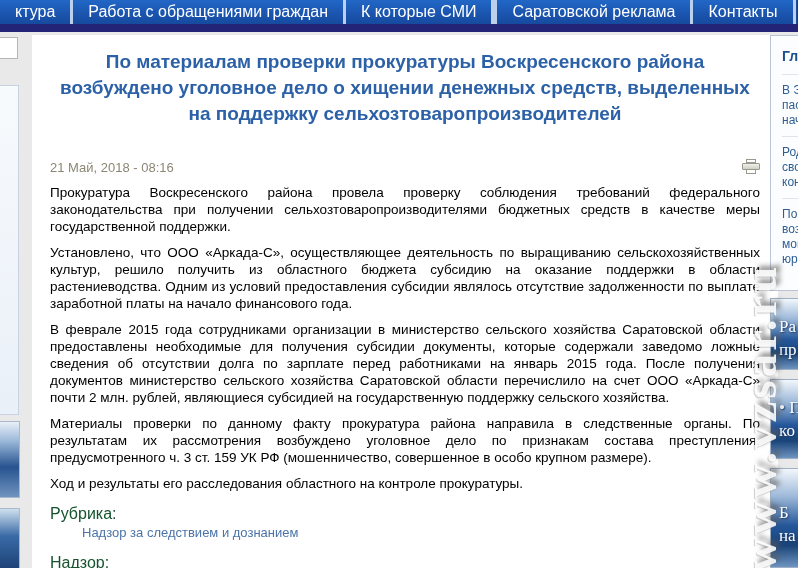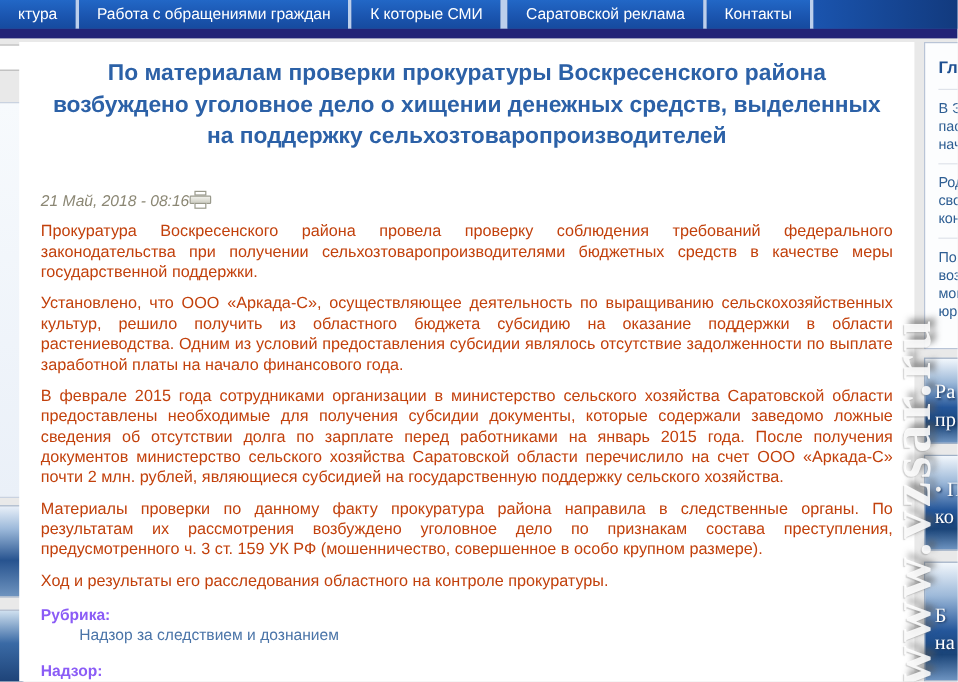--- a/index.html
+++ b/index.html
@@ -10,21 +10,21 @@
     font-family:"Liberation Sans", sans-serif;
   }
 
   
   .topnav {
     position:absolute; left:0; top:0; width:798px; height:24px;
     display:flex; background:#16459a;
   }
   .nav-item {
     background:linear-gradient(180deg,#2267c6 0%,#1a54ae 60%,#164a9e 100%);
-    color:#fff; font-size:13px; line-height:24px; padding:0 15px;
+    color:#fff; font-size:16px; line-height:24px; padding:0 15px;
     white-space:nowrap; cursor:pointer;
   }
   .nav-sep { width:3px; background:#bccfec; }
   .nav-fill { flex:1; background:linear-gradient(90deg,#1a54ae, #123a7e); }
   .navy-strip {
     position:absolute; left:0; top:24px; width:798px; height:8px;
     background:#232377;
   }
 
   
@@ -35,39 +35,38 @@
     border:1px solid #c9d2e0; }
   .lbox3 { position:absolute; left:-2px; top:421px; width:22px; height:77px;
     background:linear-gradient(180deg,#e8eff8 0%,#9cb9da 25%,#27538f 60%,#6f94bf 100%);
     border:1px solid #aab8cc; }
   .lbox4 { position:absolute; left:-2px; top:508px; width:22px; height:62px;
     background:linear-gradient(180deg,#cfe0ef 0%,#3a6aa5 45%,#1d4277 100%);
     border:1px solid #aab8cc; }
 
   
   .article {
-    position:absolute; left:16px; top:35px; width:746px; height:533px;
+    position:absolute; left:32px; top:35px; width:746px; height:533px;
     background:#ffffff;
   }
   .article-title {
     margin:14px auto 0; width:690px; text-align:center;
     color:#2c61a7; font-size:19px; font-weight:bold; line-height:26px;
   }
   .meta-row {
-    margin:32px 18px 2px; display:flex; 
+    margin:32px 18px 2px; display:flex; justify-content:space-between;
     align-items:center;
-    font-style:italic;
   }
   .date { color:#8b8774; font-size:13px; }
   .para {
     margin:9px 18px 0; font-size:13.5px; line-height:17px;
-    text-align:justify; color:#c2410c;
+    text-align:justify; color:#000000;
   }
   .tag-block { margin:13px 18px 0; }
-  .tag-label { font-size:13px; font-weight:bold; color:#8b5cf6; }
+  .tag-label { font-size:16px; font-weight:normal; color:#14532d; }
   .tag-link { font-size:13px; color:#4a74a8; text-decoration:none; cursor:pointer; display:inline-block; margin-top:1px;margin-left:32px; }
 
   
   .printer { position:relative; width:18px; height:16px; cursor:pointer; }
   .printer .p-top { position:absolute; left:4px; top:0; width:10px; height:4px;
     background:#fff; border:1px solid #9a9a8c; }
   .printer .p-body { position:absolute; left:0; top:4px; width:18px; height:7px;
     background:linear-gradient(180deg,#f0f0ea,#cfcfc4); border:1px solid #9a9a8c; border-radius:1px; }
   .printer .p-out { position:absolute; left:4px; top:10px; width:10px; height:5px;
     background:#fff; border:1px solid #9a9a8c; }

